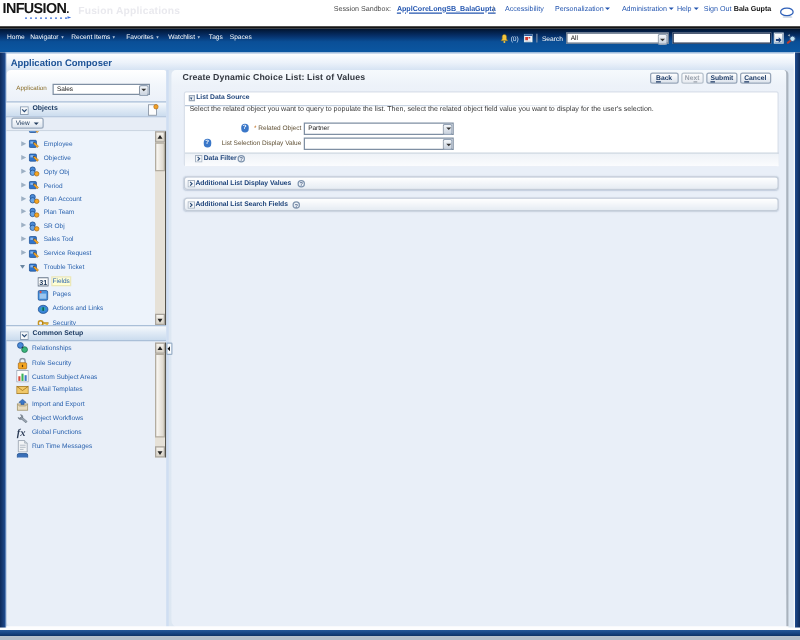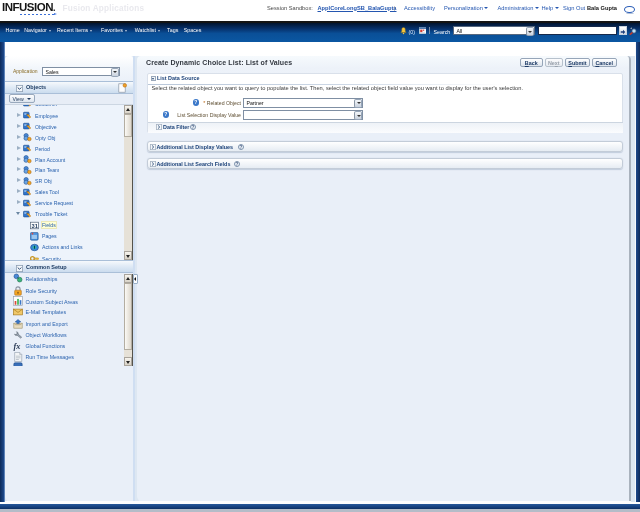--- a/index.html
+++ b/index.html
@@ -157,20 +157,23 @@
       <svg width="6" height="6" viewBox="0 0 7 8" style="position:absolute;top:1.5px;left:0.5px;">
         <path d="M0.5 3 L3.5 3 L3.5 1 L6.5 4 L3.5 7 L3.5 5 L0.5 5 Z" fill="#1c3f7c"></path>
       </svg>
     </div>
   <svg class="ab" style="top:26.5px;left:628.5px;" width="8" height="9" viewBox="0 0 8 9">
       <circle cx="5" cy="4" r="2.2" fill="#bfe0f2" stroke="#274a7a" stroke-width="0.8"></circle>
       <rect x="0.2" y="5.8" width="3.8" height="1.6" rx="0.7" transform="rotate(-38 2 6.6)" fill="#c03a2a"></rect>
       <path d="M1.2 1.2 L3 0.4 L2.6 2.2 Z" fill="#e8f2fa" stroke="#456" stroke-width="0.3"></path>
     </svg>
 
+  <div id="appheader" class="ab">
+      <span>Application Composer</span>
+    </div>
   <div id="contentbg" class="ab"></div>
   <div id="leftpanel" class="ab"></div>
   <div id="rightpanel" class="ab"></div>
   <div id="stripL" class="ab"></div>
   <div id="stripLin" class="ab"></div>
   <div id="stripR" class="ab"></div>
   <div id="stripRin" class="ab"></div>
 
   <span id="lp-applbl" class="ab">Application</span>
   <div id="lp-appsel" class="ab selbox">

